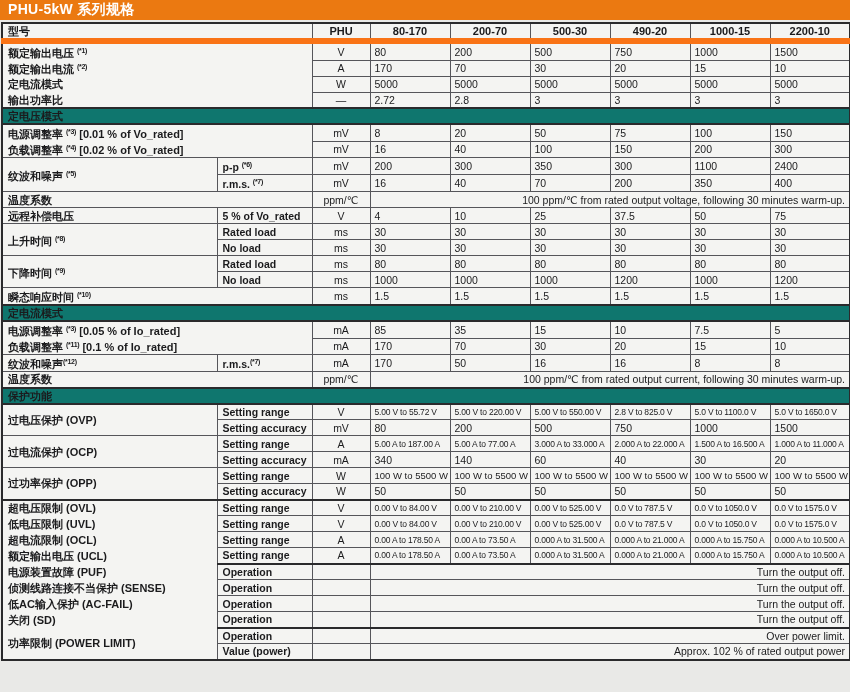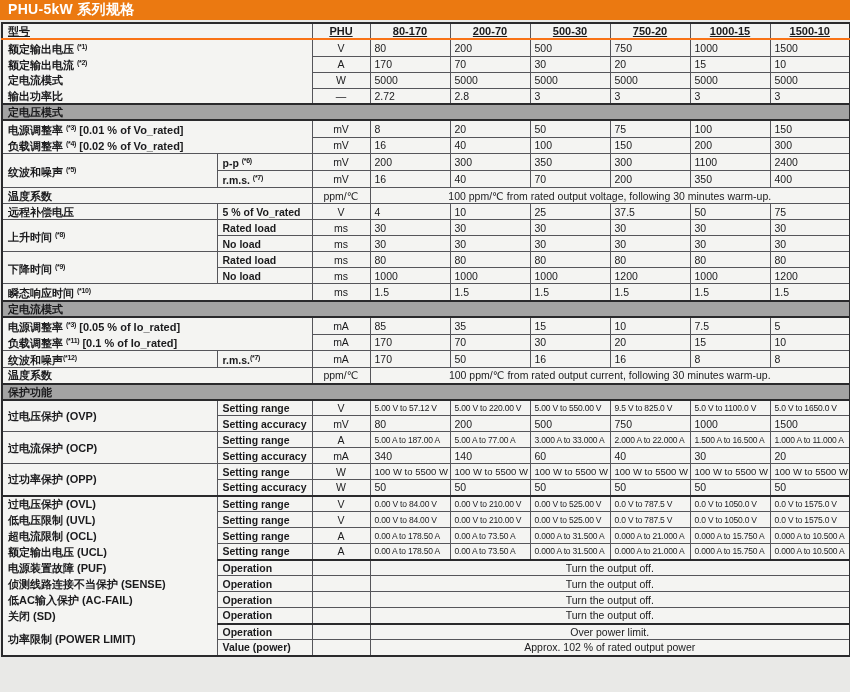--- a/index.html
+++ b/index.html
@@ -30,25 +30,25 @@
     font-size:10.5px;
     overflow:hidden;white-space:nowrap;
     vertical-align:middle;
   }
   td.label{font-weight:bold;font-size:11px;padding:0 5px;text-align:left;}
   td.sub{font-weight:bold;font-size:10.5px;padding:0 5px;text-align:left;}
   td.unit{text-align:center;font-size:10.5px;}
   td.val{text-align:left;}
   td.val.vsmall{font-size:9.5px;margin-top:36px;}
   td.val.vtiny{font-size:8.5px;letter-spacing:-0.2px;}
-  td.spanv{text-align:center;}
-  tr.hdr td{border-bottom:2px solid #f97316;font-weight:bold;text-decoration:underline;}
+  td.spanv{text-align:right;}
+  tr.hdr td{border-bottom:6px solid #f97316;font-weight:bold;}
   tr.hdr td.val, tr.hdr td.unit{text-align:center;font-size:11px;margin-top:20px;}
   td.sec-cell{
-    background:#a3a3a3;font-weight:bold;font-size:11px;padding:0 5px;
+    background:#0f766e;font-weight:bold;font-size:11px;padding:0 5px;
     border-top:2px solid #2a2a2c;border-bottom:2px solid #2a2a2c;
   }
   sup.fn{font-size:7px;font-weight:bold;vertical-align:4px;letter-spacing:-0.3px;}
   td.nb{border-bottom:none;}
   td.nt{border-top:none;}
   tr.sep-all td{border-top:2px solid #2a2a2c;}
   tr.sep-data td:not(.label){border-top:2px solid #2a2a2c;}
 </style>
 </head>
 <body>
@@ -69,23 +69,23 @@
         <col style="width:80px">
         <col style="width:80px">
     </colgroup>
     <tbody>
         <tr class="hdr">
           <td class="label" colspan="2">型号</td>
           <td class="unit">PHU</td>
           <td class="val">80-170</td>
           <td class="val">200-70</td>
           <td class="val">500-30</td>
-          <td class="val">750-20</td>
+          <td class="val">490-20</td>
           <td class="val">1000-15</td>
-          <td class="val">1500-10</td>
+          <td class="val">2200-10</td>
         </tr>
         <tr>
           <td class="label nb" colspan="2">额定输出电压 <sup class="fn">(*1)</sup></td>
           <td class="unit">V</td>
           <td class="val">80</td>
           <td class="val">200</td>
           <td class="val">500</td>
           <td class="val">750</td>
           <td class="val">1000</td>
           <td class="val">1500</td>
@@ -271,24 +271,24 @@
           <td class="unit">ppm/℃</td>
           <td class="val spanv" colspan="6">100 ppm/℃ from rated output current, following 30 minutes warm-up.</td>
         </tr>
         <tr>
           <td class="sec-cell" colspan="9">保护功能</td>
         </tr>
         <tr>
           <td class="label" rowspan="2">过电压保护 (OVP)</td>
           <td class="sub">Setting range</td>
           <td class="unit">V</td>
-          <td class="val vtiny">5.00 V to 57.12 V</td>
+          <td class="val vtiny">5.00 V to 55.72 V</td>
           <td class="val vtiny">5.00 V to 220.00 V</td>
           <td class="val vtiny">5.00 V to 550.00 V</td>
-          <td class="val vtiny">9.5 V to 825.0 V</td>
+          <td class="val vtiny">2.8 V to 825.0 V</td>
           <td class="val vtiny">5.0 V to 1100.0 V</td>
           <td class="val vtiny">5.0 V to 1650.0 V</td>
         </tr>
         <tr>
           <td class="sub">Setting accuracy</td>
           <td class="unit">mV</td>
           <td class="val">80</td>
           <td class="val">200</td>
           <td class="val">500</td>
           <td class="val">750</td>
@@ -331,21 +331,21 @@
           <td class="sub">Setting accuracy</td>
           <td class="unit">W</td>
           <td class="val">50</td>
           <td class="val">50</td>
           <td class="val">50</td>
           <td class="val">50</td>
           <td class="val">50</td>
           <td class="val">50</td>
         </tr>
         <tr class="sep-all">
-          <td class="label nb">过电压保护 (OVL)</td>
+          <td class="label nb">超电压限制 (OVL)</td>
           <td class="sub">Setting range</td>
           <td class="unit">V</td>
           <td class="val vtiny">0.00 V to 84.00 V</td>
           <td class="val vtiny">0.00 V to 210.00 V</td>
           <td class="val vtiny">0.00 V to 525.00 V</td>
           <td class="val vtiny">0.0 V to 787.5 V</td>
           <td class="val vtiny">0.0 V to 1050.0 V</td>
           <td class="val vtiny">0.0 V to 1575.0 V</td>
         </tr>
         <tr>

